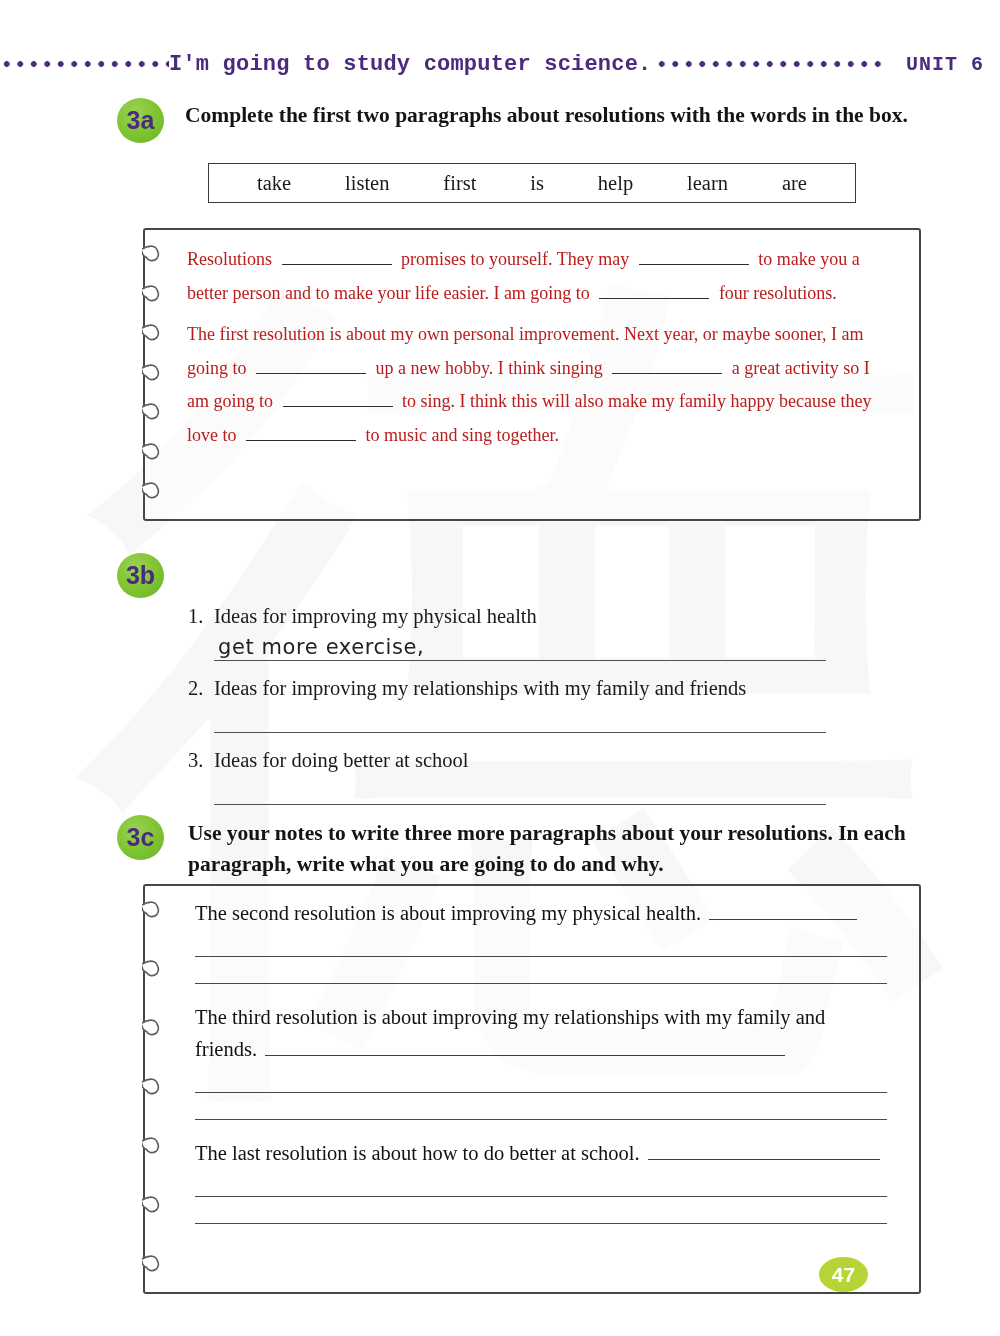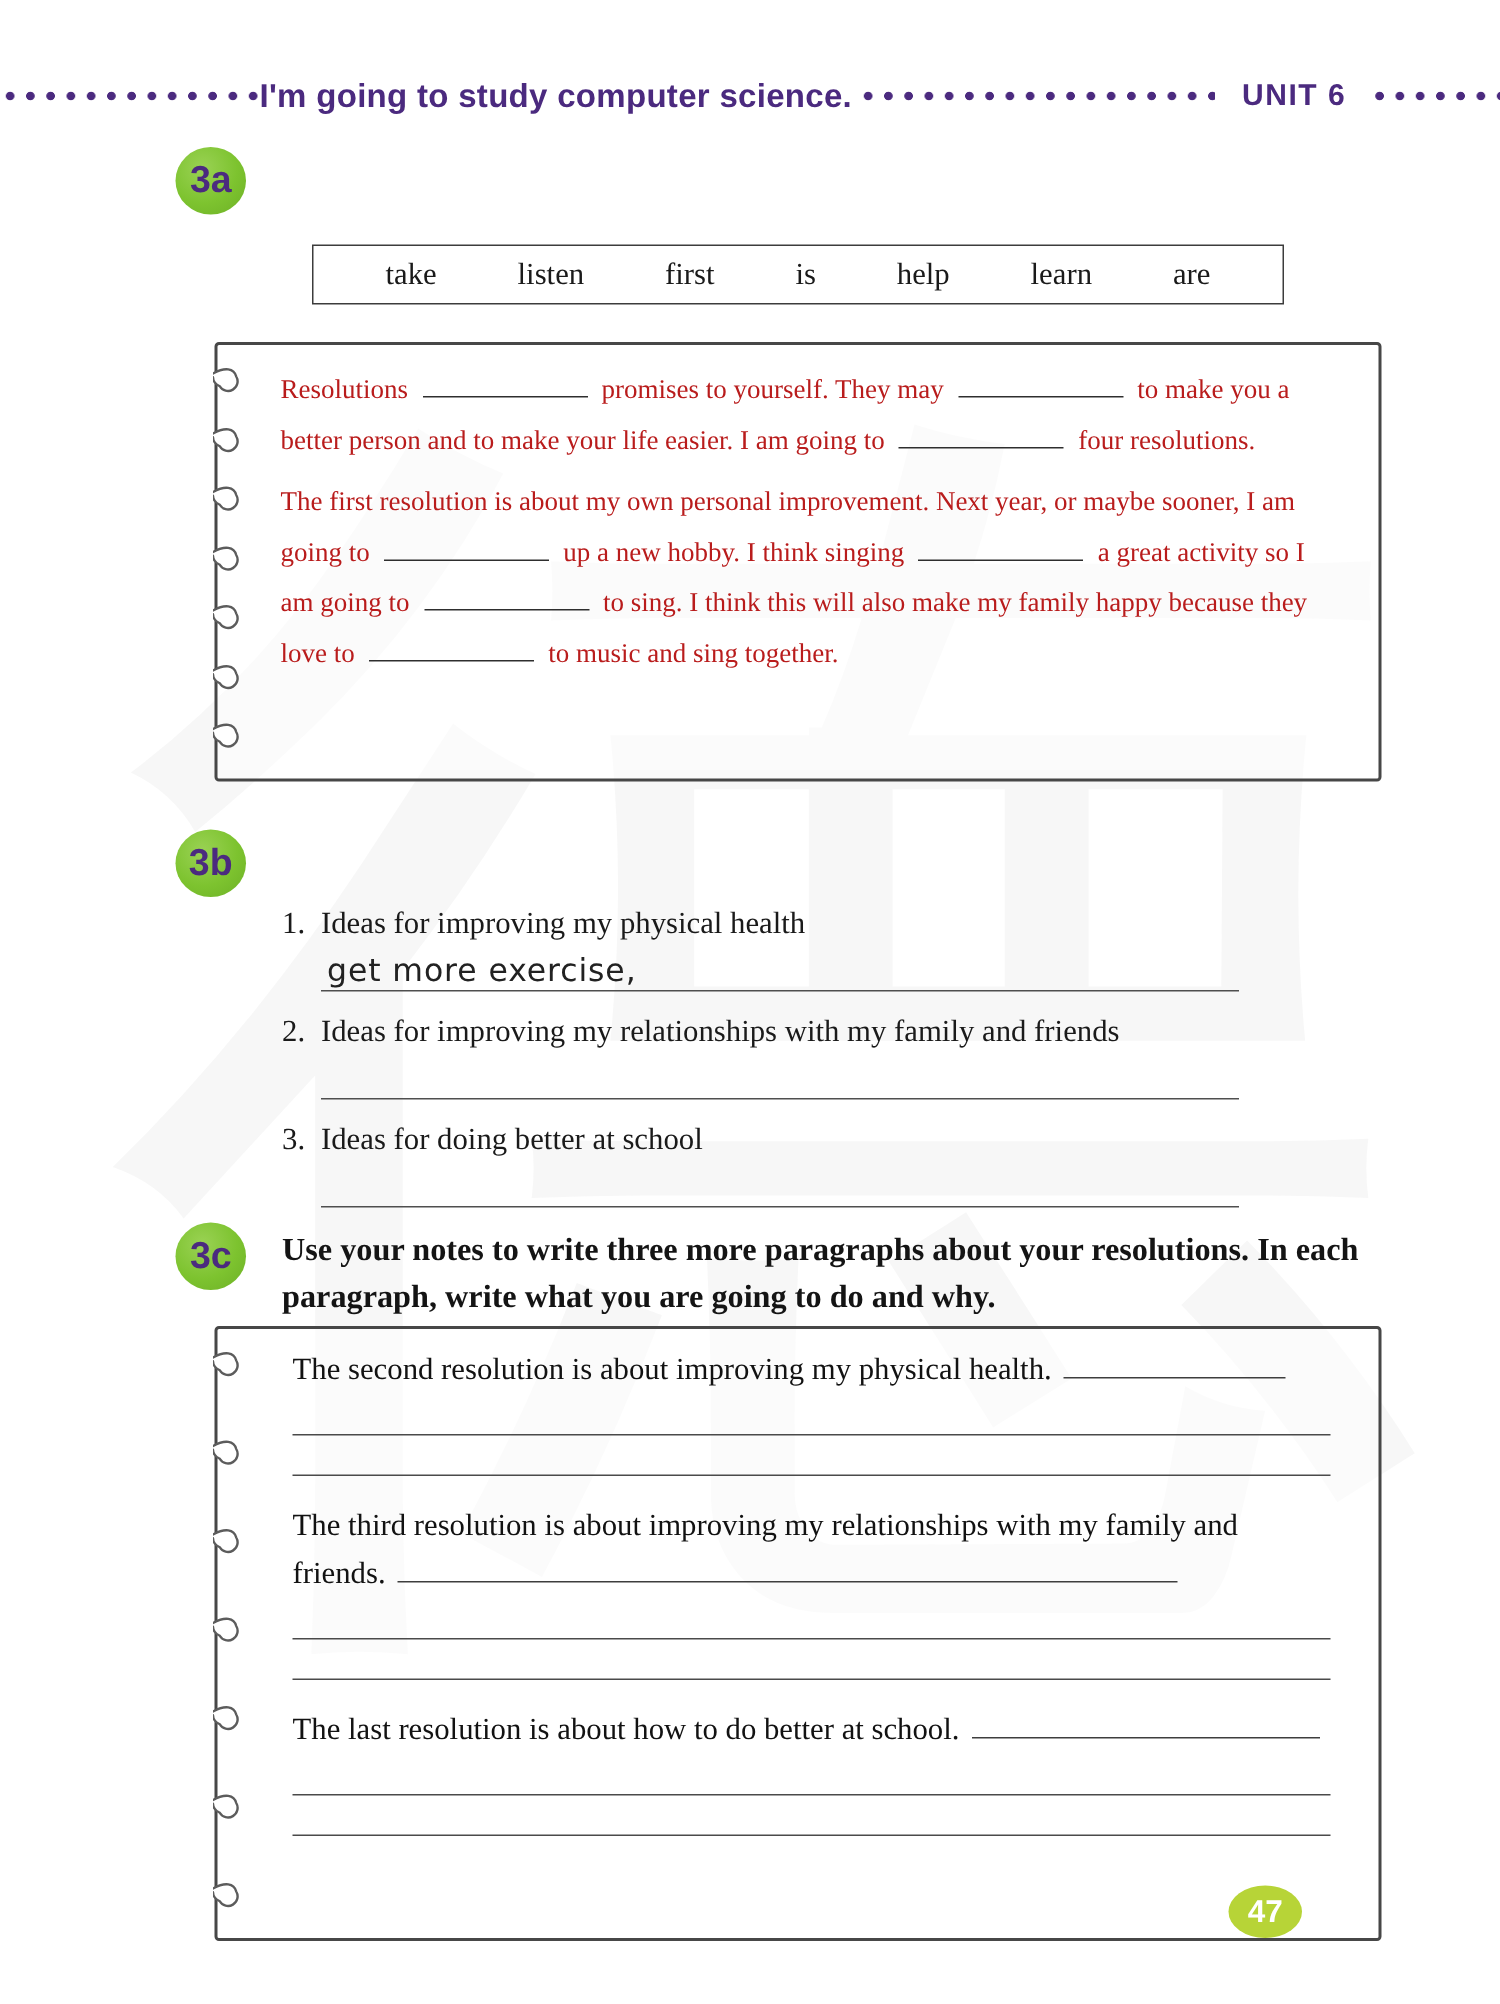--- a/index.html
+++ b/index.html
@@ -21,21 +21,21 @@
   .watermark{
     position:absolute;z-index:0;left:60px;top:220px;width:900px;height:1050px;
     font-family:"DejaVu Serif",serif;font-size:880px;line-height:1.05;
     color:rgba(70,70,70,0.045);text-align:center;user-select:none;
   }
 
   
   .unit-header{
     position:absolute;z-index:1;top:50px;left:0;right:0;height:28px;
     display:flex;align-items:center;
-    font-family:Liberation Sans, sans-serif;
+    font-family:Liberation Mono, monospace;
     justify-content:flex-end;
   }
   .dots{
     height:8px;align-self:center;
     background-image:radial-gradient(circle,var(--purple) 2.6px,rgba(0,0,0,0) 3.1px);
     background-size:13.5px 8px;background-repeat:repeat-x;background-position:left center;
   }
   .dots-left{width:173px;}
   .dots-mid{width:238px;margin-left:4px;}
   .dots-right{flex:1;margin-left:16px;}
@@ -141,20 +141,21 @@
 
   <header class="unit-header">
     <span class="dots dots-left"></span>
     <span class="lesson-title">I'm going to study computer science.</span>
     <span class="dots dots-mid"></span>
     <span class="unit-label">UNIT 6</span>
     <span class="dots dots-right"></span>
   </header>
 
   <div class="badge" id="badge-a">3a</div>
+  <div class="instruction" id="instr-a">Complete the first two paragraphs about resolutions with the words in the box.</div>
   <div class="word-box" id="word-box">
       <span class="word">take</span>
       <span class="word">listen</span>
       <span class="word">first</span>
       <span class="word">is</span>
       <span class="word">help</span>
       <span class="word">learn</span>
       <span class="word">are</span>
     </div>
 

